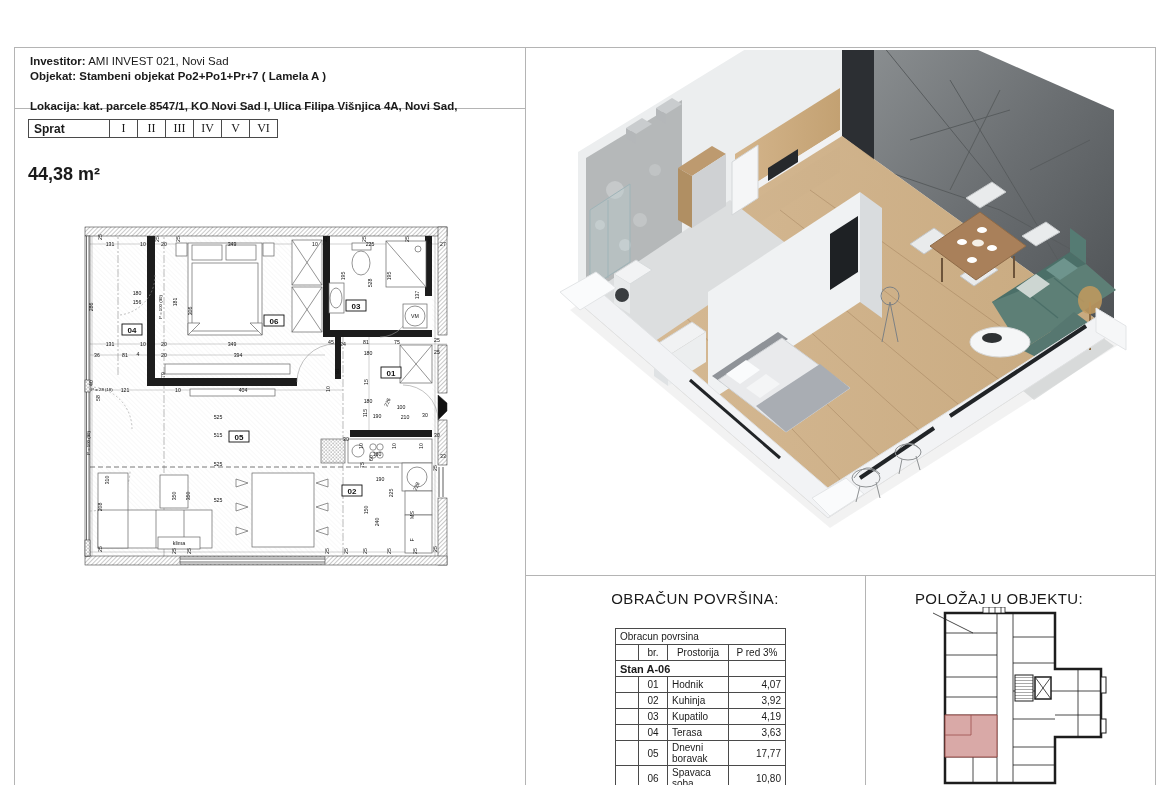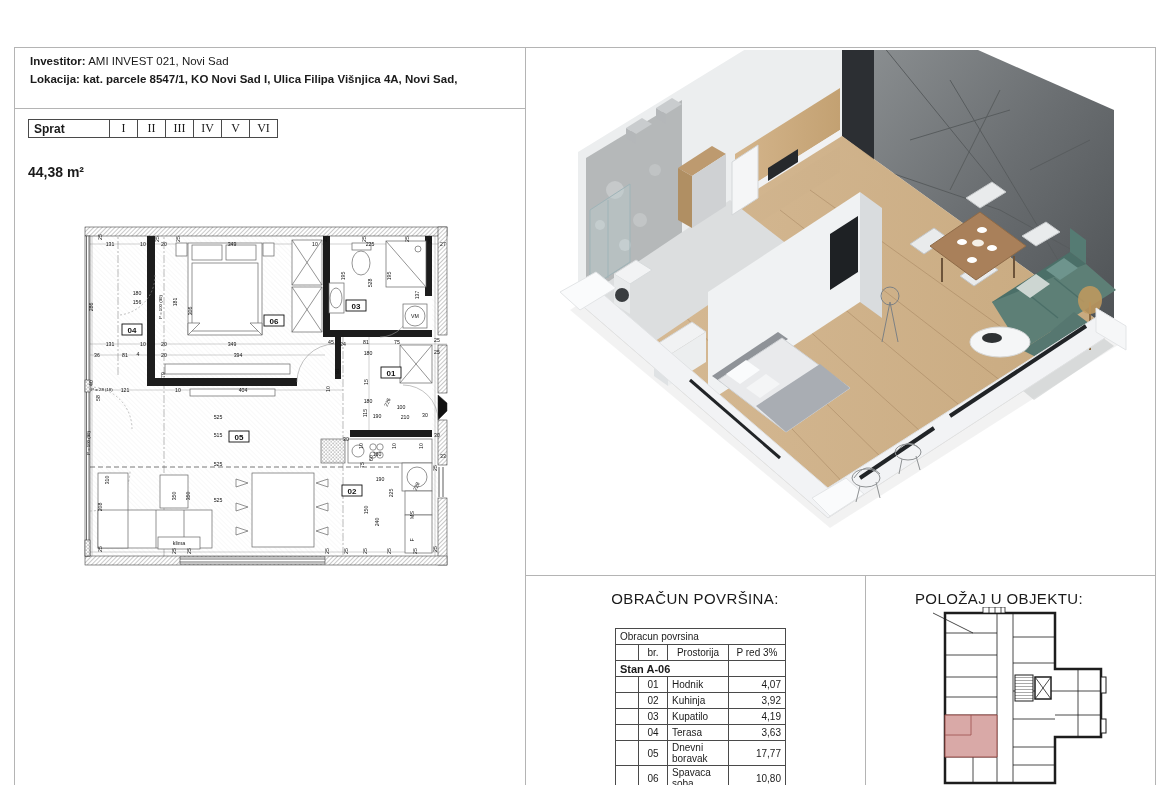--- a/index.html
+++ b/index.html
@@ -4,28 +4,28 @@
 <style>
   html,body{margin:0;padding:0;background:#fff;}
   body{width:1170px;height:785px;position:relative;overflow:hidden;
        font-family:"Liberation Sans",sans-serif;color:#1a1a1a;}
   .vline,.hline{position:absolute;background:#b4b4b4;}
   .panel{position:absolute;}
   
   #header-block{position:absolute;left:30px;top:54px;font-size:11.5px;line-height:15px;}
   #header-block .lbl{font-weight:bold;}
   #header-block .val-bold{font-weight:bold;}
-  #header-block .line3{margin-top:3px;}
+  #header-block .line3{margin-top:15px;}
   
   #floors-table{position:absolute;left:28px;top:119px;border-collapse:collapse;}
   #floors-table td{border:1px solid #4a4a4a;height:17px;padding:0 5px;font-size:12px;text-align:center;}
   #floors-table td.rowlab{font-weight:bold;text-align:left;width:70px;margin-top:9px;}
   #floors-table td.roman{font-family:"Liberation Serif",serif;width:17px;}
   #floors-table td.num{width:17px;}
-  #area-total{position:absolute;left:28px;top:164px;font-size:14px;font-weight:bold;}
+  #area-total{position:absolute;left:28px;top:164px;font-size:18px;font-weight:bold;}
   
   .section-title{position:absolute;font-size:15px;letter-spacing:.4px;text-align:center;}
   
   #obracun-table{position:absolute;left:615px;top:628px;border-collapse:collapse;background:#fff;}
   #obracun-table td{border:1px solid #4a4a4a;font-size:10px;padding:1px 4px;height:13px;}
   #obracun-table td.c0{width:14px;}
   #obracun-table td.c1{width:20px;text-align:center;margin-top:28px;}
   #obracun-table td.c2{width:52px;}
   #obracun-table td.c3{width:48px;text-align:right;}
   #obracun-table td.hdr{text-align:center;}
@@ -38,20 +38,21 @@
 <div class="hline" style="left:14px;top:47px;width:1142px;height:1px;"></div>
 <div class="vline" style="left:14px;top:47px;width:1px;height:738px;"></div>
 <div class="vline" style="left:1155px;top:47px;width:1px;height:738px;"></div>
 <div class="vline" style="left:525px;top:47px;width:1px;height:738px;"></div>
 <div class="hline" style="left:14px;top:108px;width:512px;height:1px;"></div>
 <div class="hline" style="left:525px;top:575px;width:631px;height:1px;"></div>
 <div class="vline" style="left:865px;top:575px;width:1px;height:210px;"></div>
 
 <div id="header-block">
   <div><span class="lbl">Investitor:</span> <span>AMI INVEST 021, Novi Sad</span></div>
+  <div><span class="lbl">Objekat:</span> <span class="val-bold">Stambeni objekat Po2+Po1+Pr+7 ( Lamela A )</span></div>
   <div class="line3"><span class="lbl">Lokacija:</span> <span class="val-bold">kat. parcele 8547/1, KO Novi Sad I, Ulica Filipa Višnjica 4A, Novi Sad,</span></div>
 </div>
 
 <table id="floors-table">
   <tbody>
       <tr>
     <td class="rowlab">Sprat</td>
     <td class="roman">I</td>
     <td class="roman">II</td>
     <td class="roman">III</td>

